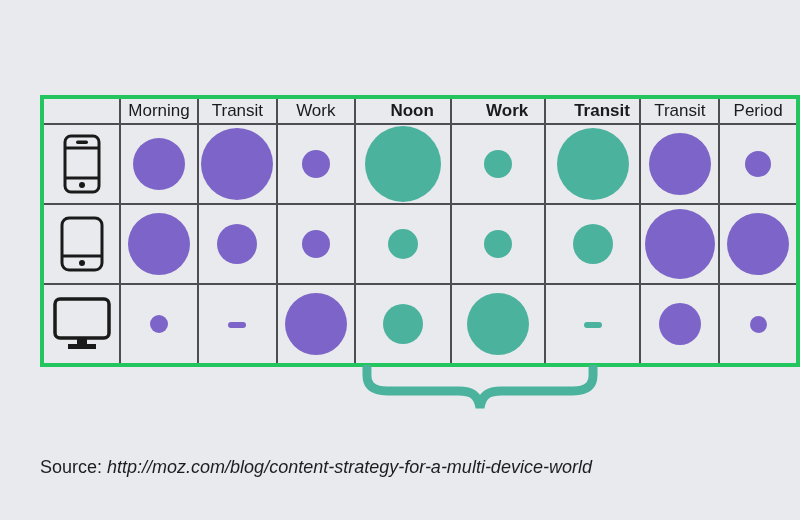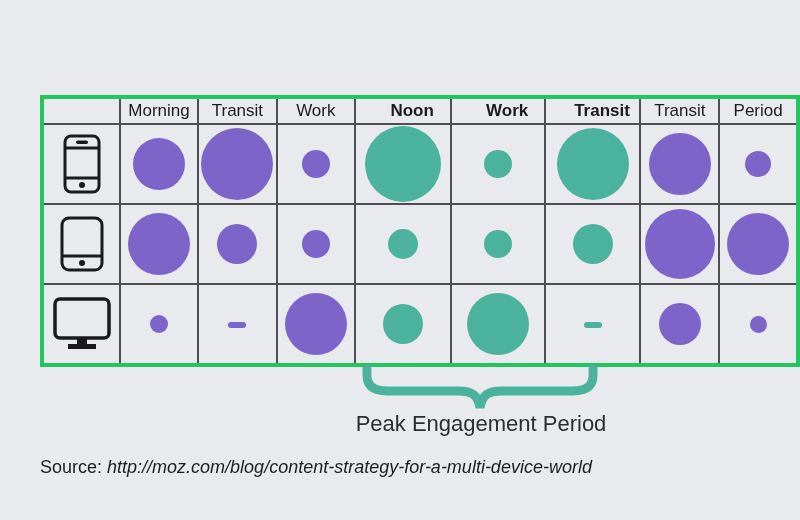--- a/index.html
+++ b/index.html
@@ -114,20 +114,19 @@
       </table>
     </div>
 
   <div class="brace-wrap">
     <svg width="238" height="48" viewBox="0 0 240 48">
       <path d="M6,0 L6,10 C6,21 13,26 26,26 L98,26 C112,26 118,30 120,43
                C122,30 128,26 142,26 L214,26 C227,26 234,21 234,10 L234,0" fill="none" stroke="#4bb29e" stroke-width="9" stroke-linecap="butt"></path>
     </svg>
   </div>
 
-  <div class="peak-label">Peak Engagement Period</div>
 
   <div class="source-line">
     <span>Source:</span>
     <em>http://moz.com/blog/content-strategy-for-a-multi-device-world</em>
   </div>
 
 </div>
 
 </body></html>

